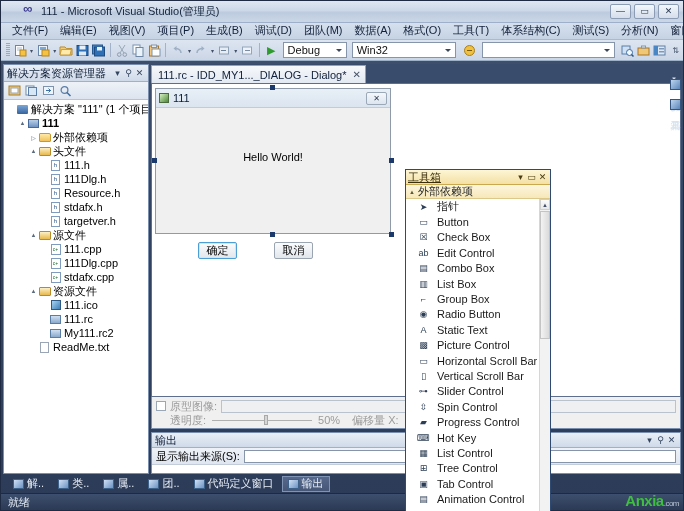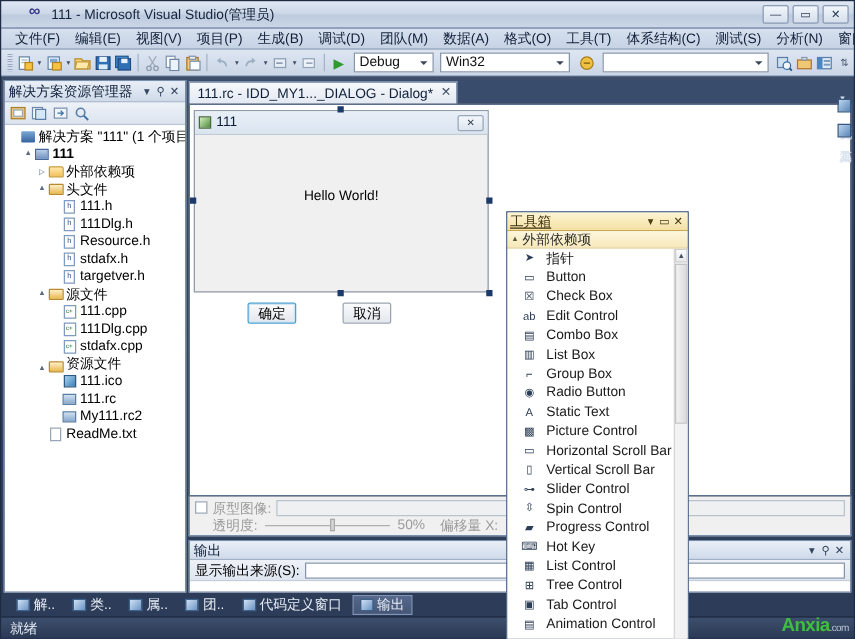--- a/index.html
+++ b/index.html
@@ -555,21 +555,21 @@
             </span>
             <span class="tlbl">111Dlg.cpp</span>
           </div>
           <div class="trow" style="padding-left: 36px;">
             <span class="exp"></span>
             <span class="ticon">
               <span class="ic-cpp">c+</span>
             </span>
             <span class="tlbl">stdafx.cpp</span>
           </div>
-          <div class="trow" style="padding-left: 25px; align-items: flex-end;">
+          <div class="trow" style="padding-left: 25px;">
             <span class="exp">▲</span>
             <span class="ticon">
               <span class="ic-foldd"></span>
             </span>
             <span class="tlbl">资源文件</span>
           </div>
           <div class="trow" style="padding-left: 36px;">
             <span class="exp"></span>
             <span class="ticon">
               <span class="ic-ico"></span>

